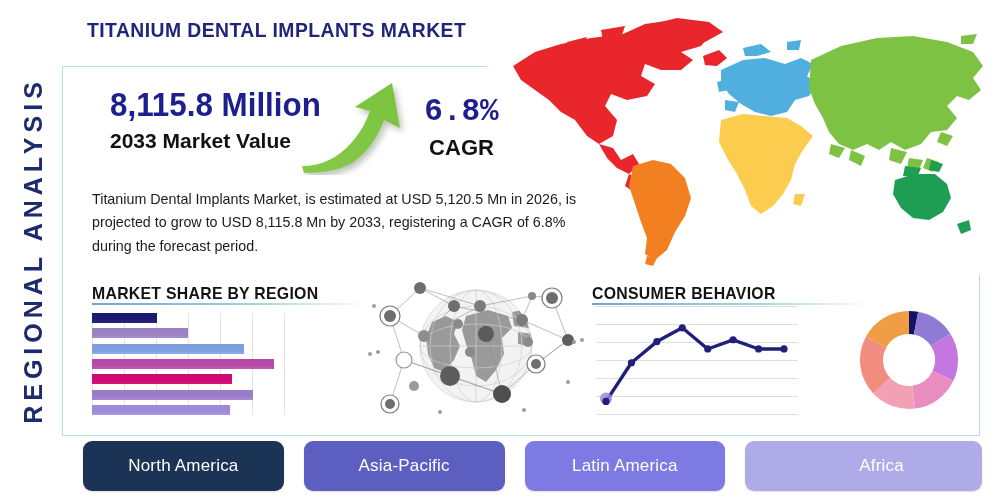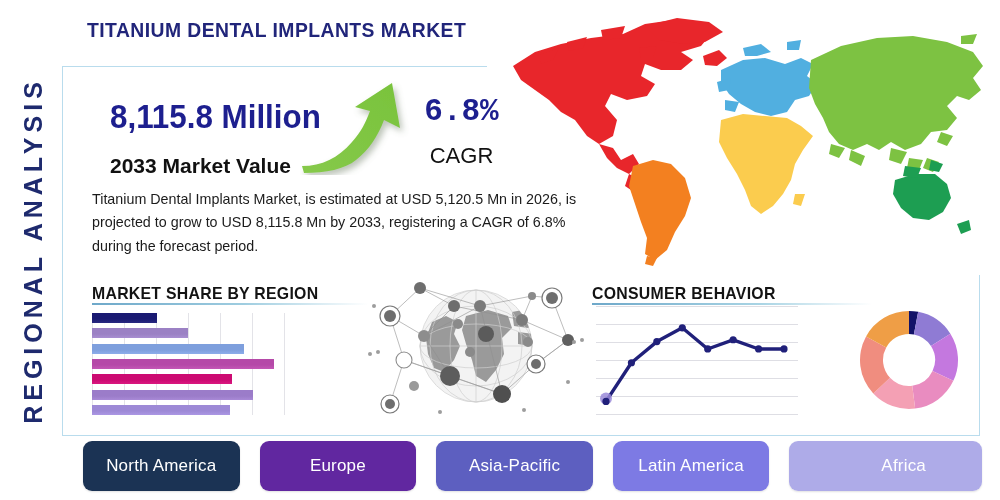--- a/index.html
+++ b/index.html
@@ -41,41 +41,41 @@
     border:1.4px solid #b9dced;
     background:transparent;
     box-sizing:border-box;
   }
   .panel-mask-r{
     position:absolute;left:487px;top:60px;width:500px;height:215px;background:#fff;
   }
 
   
   .kpi{
-    position:absolute;left:110px;top:100px;width:400px;height:78px;
+    position:absolute;left:110px;top:88px;width:400px;height:78px;
   }
   .kpi-value{
     font-size:33px;font-weight:700;color:#1d1f8f;line-height:1;
     font-family:"Liberation Sans Narrow","Liberation Sans",sans-serif;
     transform:scaleX(0.95);transform-origin:left center;
     white-space:nowrap;
   }
   .kpi-sub{
-    font-size:21px;font-weight:700;color:#111;line-height:1;margin-top:22px;
+    font-size:21px;font-weight:700;color:#111;line-height:1;margin-top:9px;
     white-space:nowrap;
   }
   .cagr{
     position:absolute;left:404px;top:96px;text-align:center;width:115px;
   }
   .cagr-value{
     font-size:31px;font-weight:700;color:#1d1f8f;line-height:1;
     font-family:Liberation Mono, monospace;
   }
   .cagr-label{
-    font-size:22px;font-weight:400;color:#111;line-height:1;margin-top:18px;
+    font-size:22px;font-weight:700;color:#111;line-height:1;margin-top:10px;
   }
   .arrow-wrap{position:absolute;left:300px;top:80px;width:110px;height:95px;}
 
   
   .desc{
     position:absolute;left:92px;top:188px;width:510px;
     font-size:14.3px;color:#1b1b1b;line-height:1.63;
   }
 
   
@@ -350,23 +350,20 @@
         <path d="M60.141328444650895,103.61362036440941 A49,49 0 0 1 18.280537256350826,88.54280819050574 L35.04681568704329,72.7982247541459 A26,26 0 0 0 57.258664072671905,80.79498223417642 Z" fill="#f4a0b4"></path>
         <path d="M18.280537256350826,88.54280819050574 A49,49 0 0 1 11.060972677850692,31.394069969015945 L31.216026318859548,42.4744044733554 A26,26 0 0 0 35.04681568704329,72.7982247541459 Z" fill="#f08d7f"></path>
         <path d="M11.060972677850692,31.394069969015945 A49,49 0 0 1 53.99999999999999,6 L53.99999999999999,29 A26,26 0 0 0 31.216026318859548,42.4744044733554 Z" fill="#ef9e46"></path>
       </svg>
   </div>
 
   <div class="tabs" id="tabs">
       <div class="tab" style="background: linear-gradient(135deg, rgb(27, 51, 84) 0%, rgb(27, 51, 84) 100%);">
         <span>North America</span>
       </div>
-      <div class="tab" style="background: linear-gradient(135deg, rgb(97, 39, 160) 0%, rgb(97, 39, 160) 100%);">
-        <span>Europe</span>
-      </div>
       <div class="tab" style="background: linear-gradient(135deg, rgb(93, 95, 192) 0%, rgb(93, 95, 192) 100%); justify-content: center;">
         <span>Asia-Pacific</span>
       </div>
       <div class="tab" style="background: linear-gradient(135deg, rgb(125, 122, 228) 0%, rgb(125, 122, 228) 100%);">
         <span>Latin America</span>
       </div>
       <div class="tab" style="background: linear-gradient(135deg, rgb(174, 171, 232) 0%, rgb(174, 171, 232) 100%); padding-left: 36px;">
         <span>Africa</span>
       </div>
     </div>

